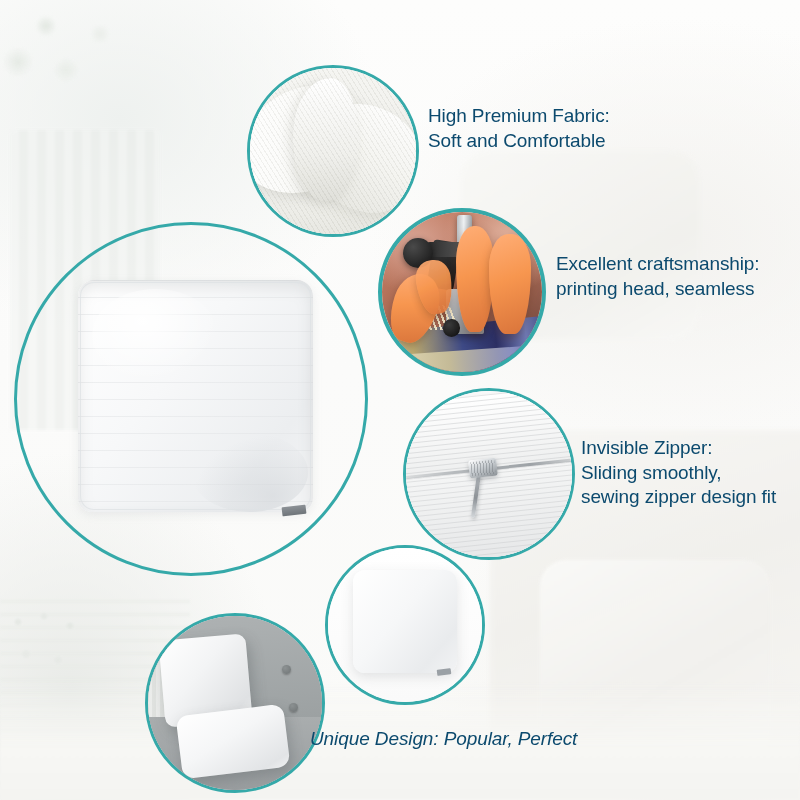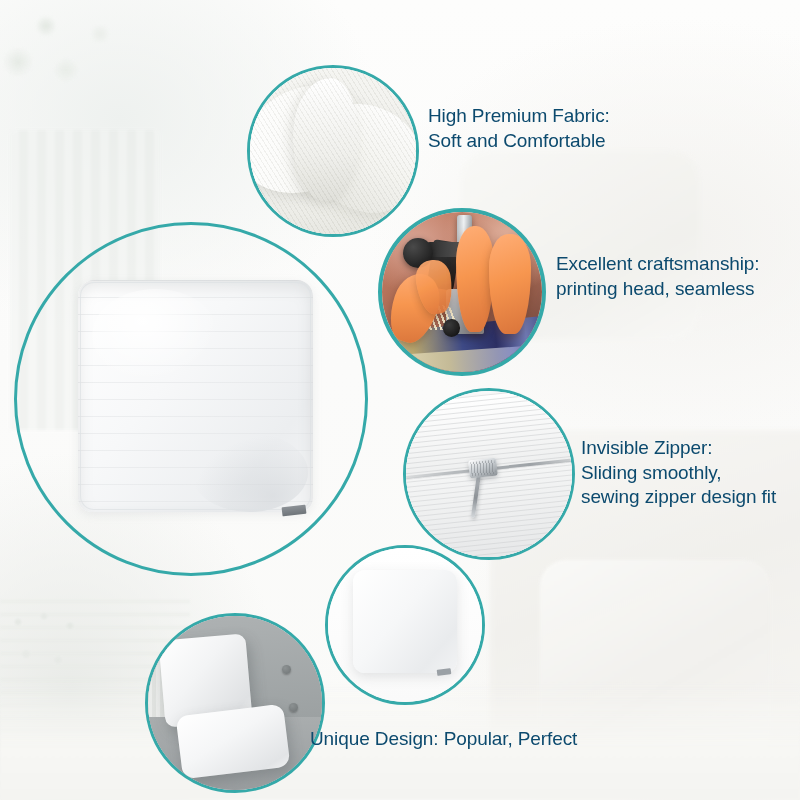--- a/index.html
+++ b/index.html
@@ -318,21 +318,21 @@
     color:#0c4a6e;
     font-size:19px;
     line-height:1.30;
     white-space:pre-line;
     letter-spacing:-0.1px;
   }
   #lbl-fabric  { left:428px; top:104px; }
   #lbl-craft   { left:556px; top:252px; }
   #lbl-zip     { left:581px; top:436px; }
   #lbl-nonfade { left:499px; top:596px; }
-  #lbl-unique  { left:310px; top:727px; }
+  #lbl-unique  { left:310px; top:727px;font-style:italic; }
 </style>
 </head>
 <body>
 
 <div id="stage">
 
   <div class="bg-layer">
     <div class="bg-wash"></div>
     <div class="bg-plant"></div>
     <div class="bg-curtain"></div>

